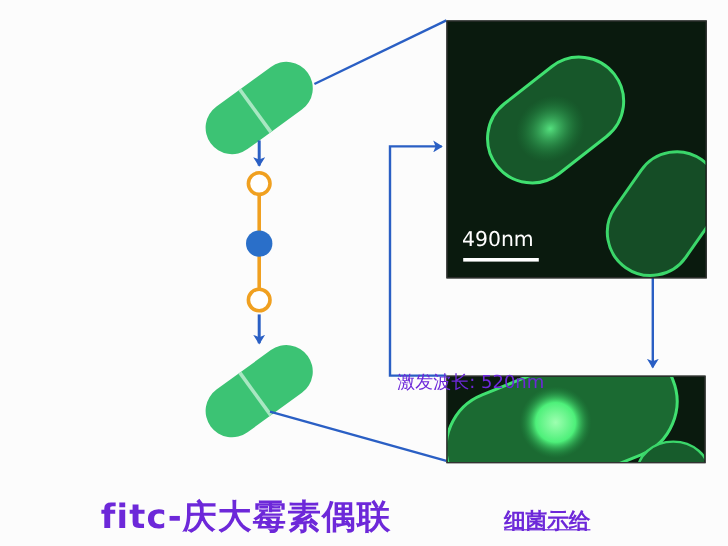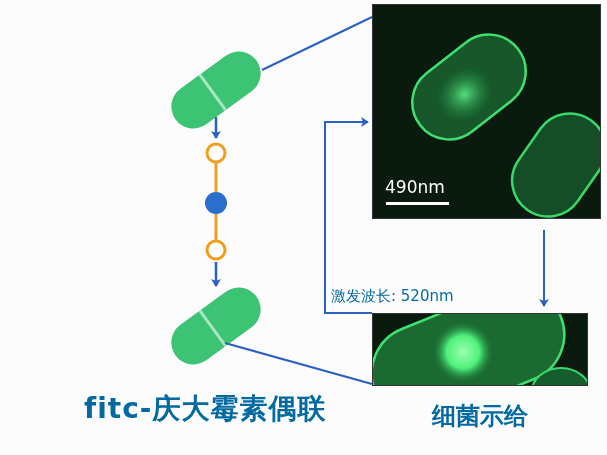--- a/index.html
+++ b/index.html
@@ -2,23 +2,23 @@
 <html><head>
 <meta charset="utf-8">
 <style>
   html,body{margin:0;padding:0;background:#fdfdfd;}
   .stage{position:relative;width:607px;height:455px;overflow:hidden;background:#fcfcfc;font-family:"DejaVu Sans",sans-serif;}
   svg.lines{position:absolute;left:0;top:0;width:607px;height:455px;}
   .panel{position:absolute;background:#0a1a0e;overflow:hidden;border:1px solid #333;}
   .panel svg{position:absolute;left:0;top:0;width:100%;height:100%;}
   .scale-label{position:absolute;color:#fff;font-size:17px;font-family:"DejaVu Sans",sans-serif;}
   .scale-bar{position:absolute;height:3px;background:#fff;}
-  .text{position:absolute;color:#0369a1;white-space:nowrap;}
+  .text{position:absolute;color:#6d28d9;white-space:nowrap;margin-top:22px;}
   .left-title{left:84px;top:390px;font-size:28px;font-weight:bold;letter-spacing:1px;}
-  .right-title{left:432px;top:400px;font-size:24px;font-weight:bold;}
+  .right-title{left:420px;top:400px;font-size:18px;font-weight:bold;text-decoration:underline;}
   .wave-label{left:331px;top:287px;font-size:15px;}
 </style>
 </head>
 <body>
 
 <div class="stage">
 
   <svg class="lines" viewBox="0 0 607 455">
     <defs>
       <marker id="ah" markerWidth="10" markerHeight="10" refX="7" refY="5" orient="auto" markerUnits="userSpaceOnUse">
@@ -47,21 +47,21 @@
     <line x1="216" y1="262" x2="216" y2="286" stroke="#2a5fc4" stroke-width="2.5" marker-end="url(#ah)"></line>
 
     <line x1="262" y1="70" x2="372" y2="17" stroke="#2a5fc4" stroke-width="2"></line>
     <line x1="225" y1="343" x2="372" y2="384" stroke="#2a5fc4" stroke-width="2"></line>
 
     <polyline points="372,313 325,313 325,122 368,122" fill="none" stroke="#2a5fc4" stroke-width="2" marker-end="url(#ah)"></polyline>
 
     <line x1="544" y1="230" x2="544" y2="306" stroke="#2a5fc4" stroke-width="2" marker-end="url(#ah)"></line>
   </svg>
 
-  <div class="panel" style="left:372px;top:4px;width:215px;height:213px;padding-left:12px;">
+  <div class="panel" style="left:372px;top:17px;width:215px;height:213px;">
     <svg viewBox="0 0 215 213">
       <defs>
         <radialGradient id="glow1" cx="50%" cy="50%" r="50%">
           <stop offset="0%" stop-color="#5cf088" stop-opacity="0.9"></stop>
           <stop offset="100%" stop-color="#1c8a40" stop-opacity="0"></stop>
         </radialGradient>
       </defs>
       <g transform="translate(90,82) rotate(-38)">
         <rect x="-62" y="-37" width="124" height="74" rx="37" fill="#17572a" stroke="#40e070" stroke-width="2.5"></rect>
         <ellipse cx="-8" cy="3" rx="30" ry="26" fill="url(#glow1)"></ellipse>

